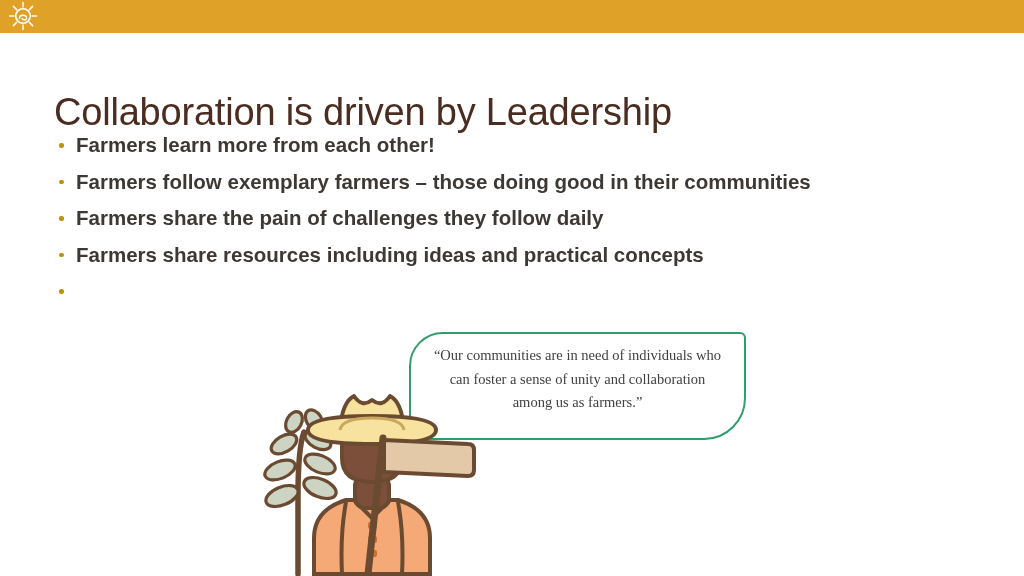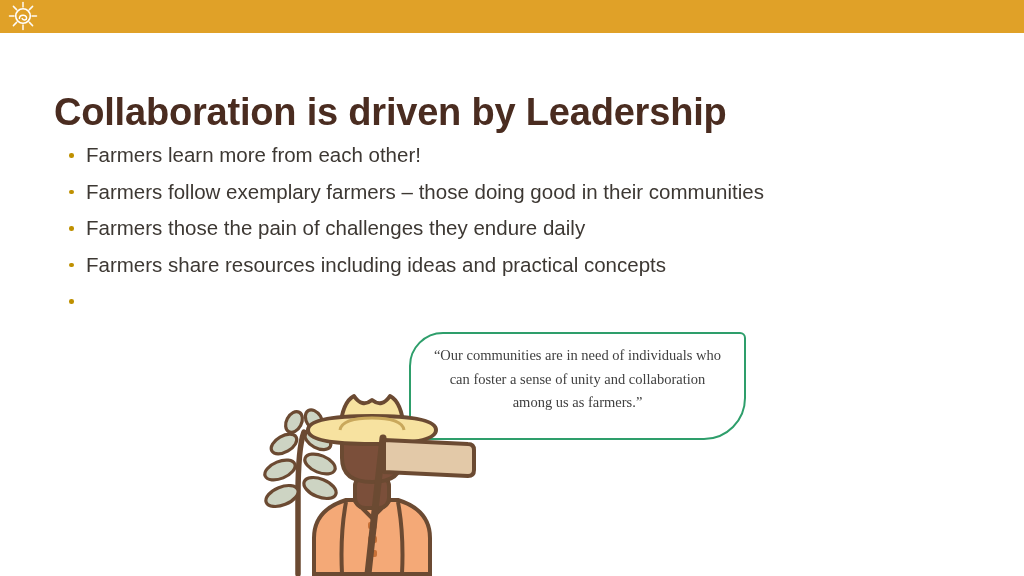--- a/index.html
+++ b/index.html
@@ -34,35 +34,36 @@
   }
 
   
   #slide-title {
     position: absolute;
     left: 54px;
     top: 64px;
     width: 900px;
     font-size: 38px;
     line-height: 46px;
-    font-weight: 700;
+    font-weight: 400;
     color: #4a2c20;
     letter-spacing: -0.2px;
     white-space: nowrap;
   }
 
   
   #bullet-list {
     position: absolute;
     left: 54px;
     top: 131px;
     width: 900px;
     list-style: none;
-    margin: 12px;
+    margin: 2px;
     padding: 0;
+    font-weight: bold;
   }
   #bullet-list li {
     position: relative;
     padding-left: 20px;
     margin: 0 0 12.5px 0;
     font-size: 20.5px;
     line-height: 24px;
     color: #3d3833;
     white-space: nowrap;
   }
@@ -140,21 +141,21 @@
   <li>
     <span class="bullet-dot"></span>
     <span>Farmers learn more from each other!</span>
   </li>
   <li>
     <span class="bullet-dot"></span>
     <span>Farmers follow exemplary farmers – those doing good in their communities</span>
   </li>
   <li>
     <span class="bullet-dot"></span>
-    <span>Farmers those the pain of challenges they endure daily</span>
+    <span>Farmers share the pain of challenges they follow daily</span>
   </li>
   <li>
     <span class="bullet-dot"></span>
     <span>Farmers share resources including ideas and practical concepts</span>
   </li>
   <li>
     <span class="bullet-dot"></span>
   </li>
 </ul>
 

